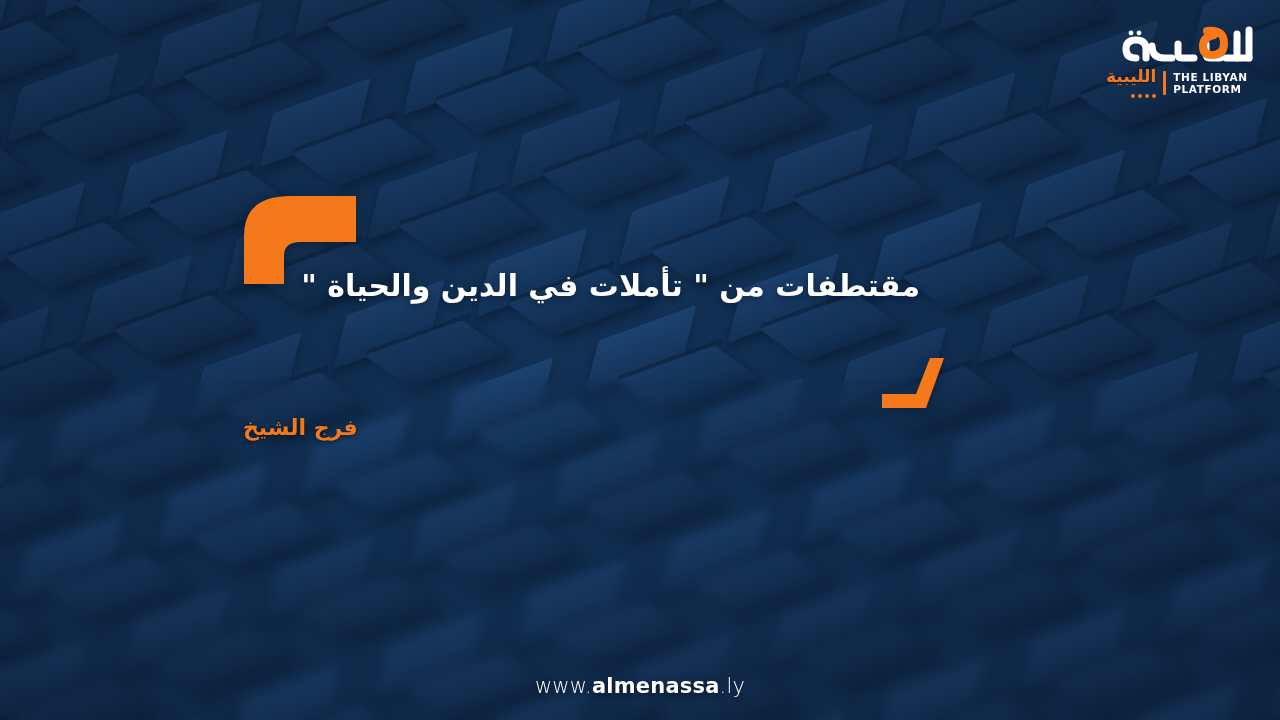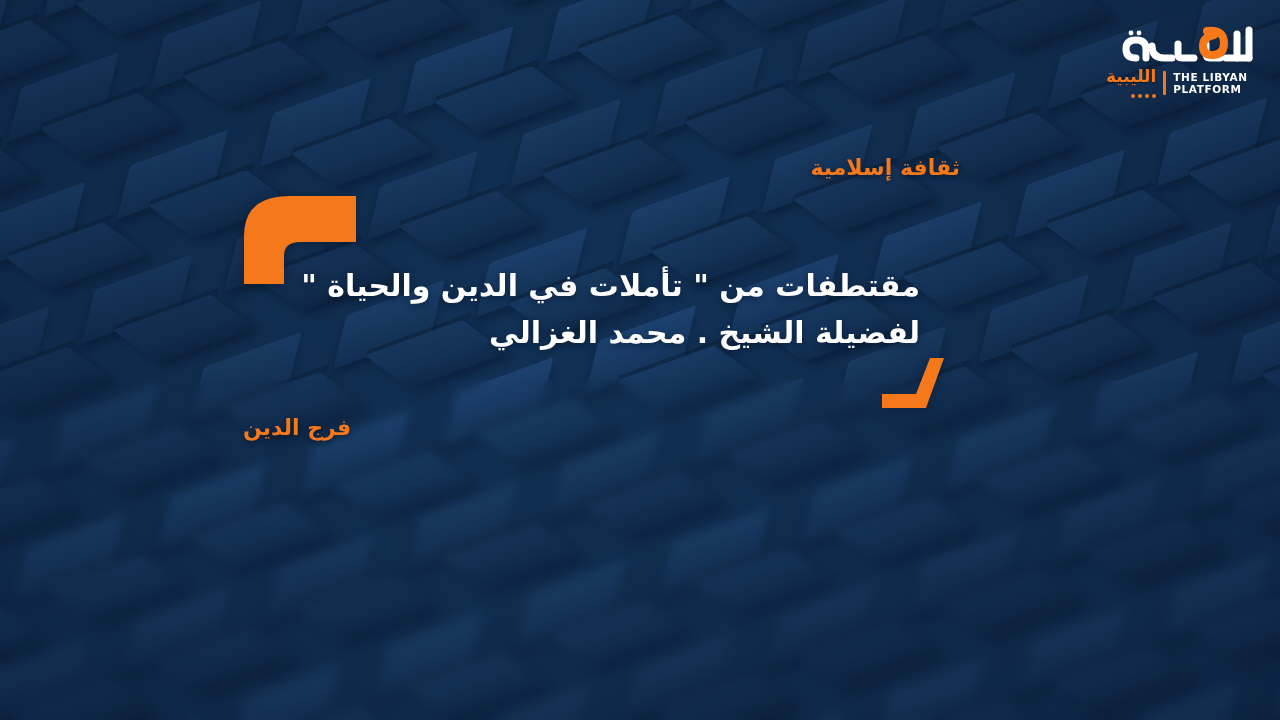--- a/index.html
+++ b/index.html
@@ -666,31 +666,32 @@
         <div id="logo-dots">
           <i></i>
             <i></i>
             <i></i>
             <i></i>
         </div>
       </div>
     </div>
   </div>
 
-  <div id="category">ثقافة إسلامية</div>
 
   <svg id="quote-open" viewBox="0 0 112 88" aria-hidden="true">
     <path d="M0 88 L0 40 Q0 0 46 0 L112 0 L112 46 L56 46 Q40 46 40 60 L40 88 Z" fill="#f5791b"></path>
   </svg>
 
   <svg id="quote-close" viewBox="0 0 62 50" aria-hidden="true">
     <path d="M62 0 L44 50 L0 50 L0 36 L34 36 L48 0 Z" fill="#f5791b"></path>
   </svg>
 
   <div id="headline">
     <span class="hl-line">مقتطفات من " تأملات في الدين والحياة "</span>
-    <span class="hl-line">لفضيلة الشيخ . محمد الغزالي</span>
   </div>
 
-  <div id="author">فرج الدين</div>
-
+  <div id="author">فرج الشيخ</div>
+
+  <div id="footer-url">
+    <span>www.</span><span class="strong">almenassa</span><span>.ly</span>
+  </div>
 
 </div>
 
 </body></html>

